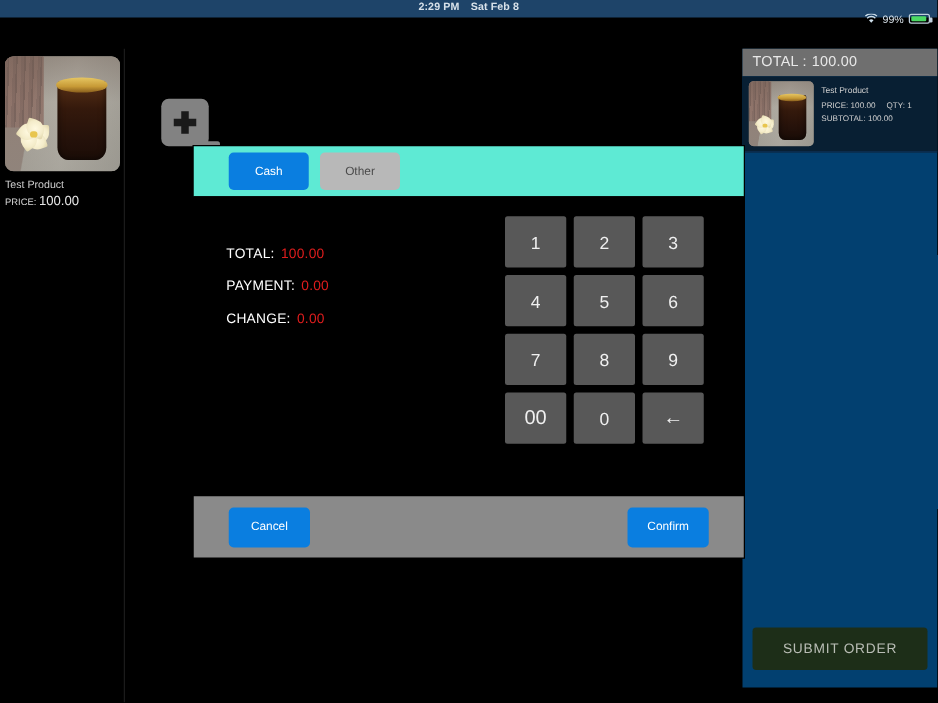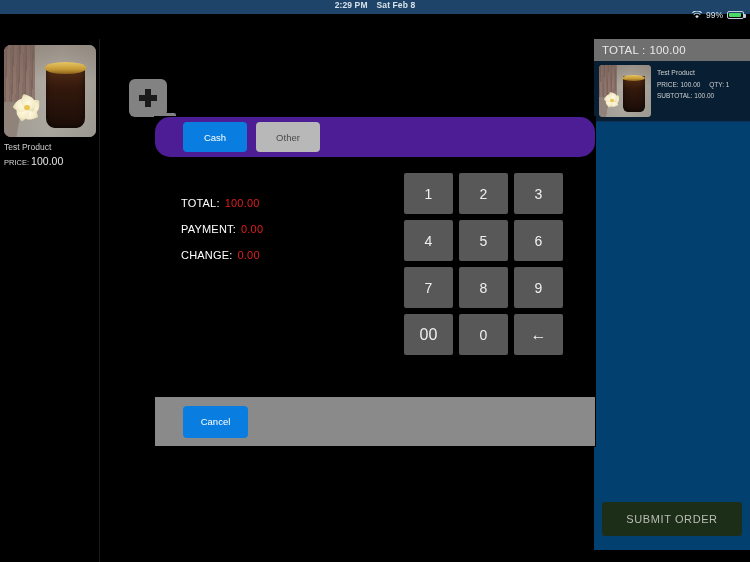--- a/index.html
+++ b/index.html
@@ -135,23 +135,23 @@
   }
 
   
   .dialog {
     position:absolute; left:155px; top:117px;
     width:440px; height:329px;
     background:#000;
     box-shadow:0 0 0 1px #000;
   }
   .dlg-tabs {
-    height:40px; background:#4c1d95;
+    height:40px; background:#5eead4;
     display:flex; align-items:center; gap:9px;
-    padding-left:28px; box-sizing:border-box;border-radius:15px;
+    padding-left:28px; box-sizing:border-box;
   }
   .tab {
     width:64px; height:30px; border-radius:4px;
     display:flex; align-items:center; justify-content:center;
     font-size:9.5px;
   }
   .tab.active { background:#0a7ee0; color:#fff; }
   .tab.inactive { background:#b8b8b8; color:#4a4a4a; }
 
   .dlg-body {
@@ -363,16 +363,17 @@
         <div class="key">8</div>
         <div class="key">9</div>
         <div class="key small">00</div>
         <div class="key">0</div>
         <div class="key arrow">←</div>
       </div>
     </div>
 
     <div class="dlg-foot">
       <div class="foot-btn">Cancel</div>
+      <div class="foot-btn">Confirm</div>
     </div>
   </div>
 
 </div>
 
 </body></html>

